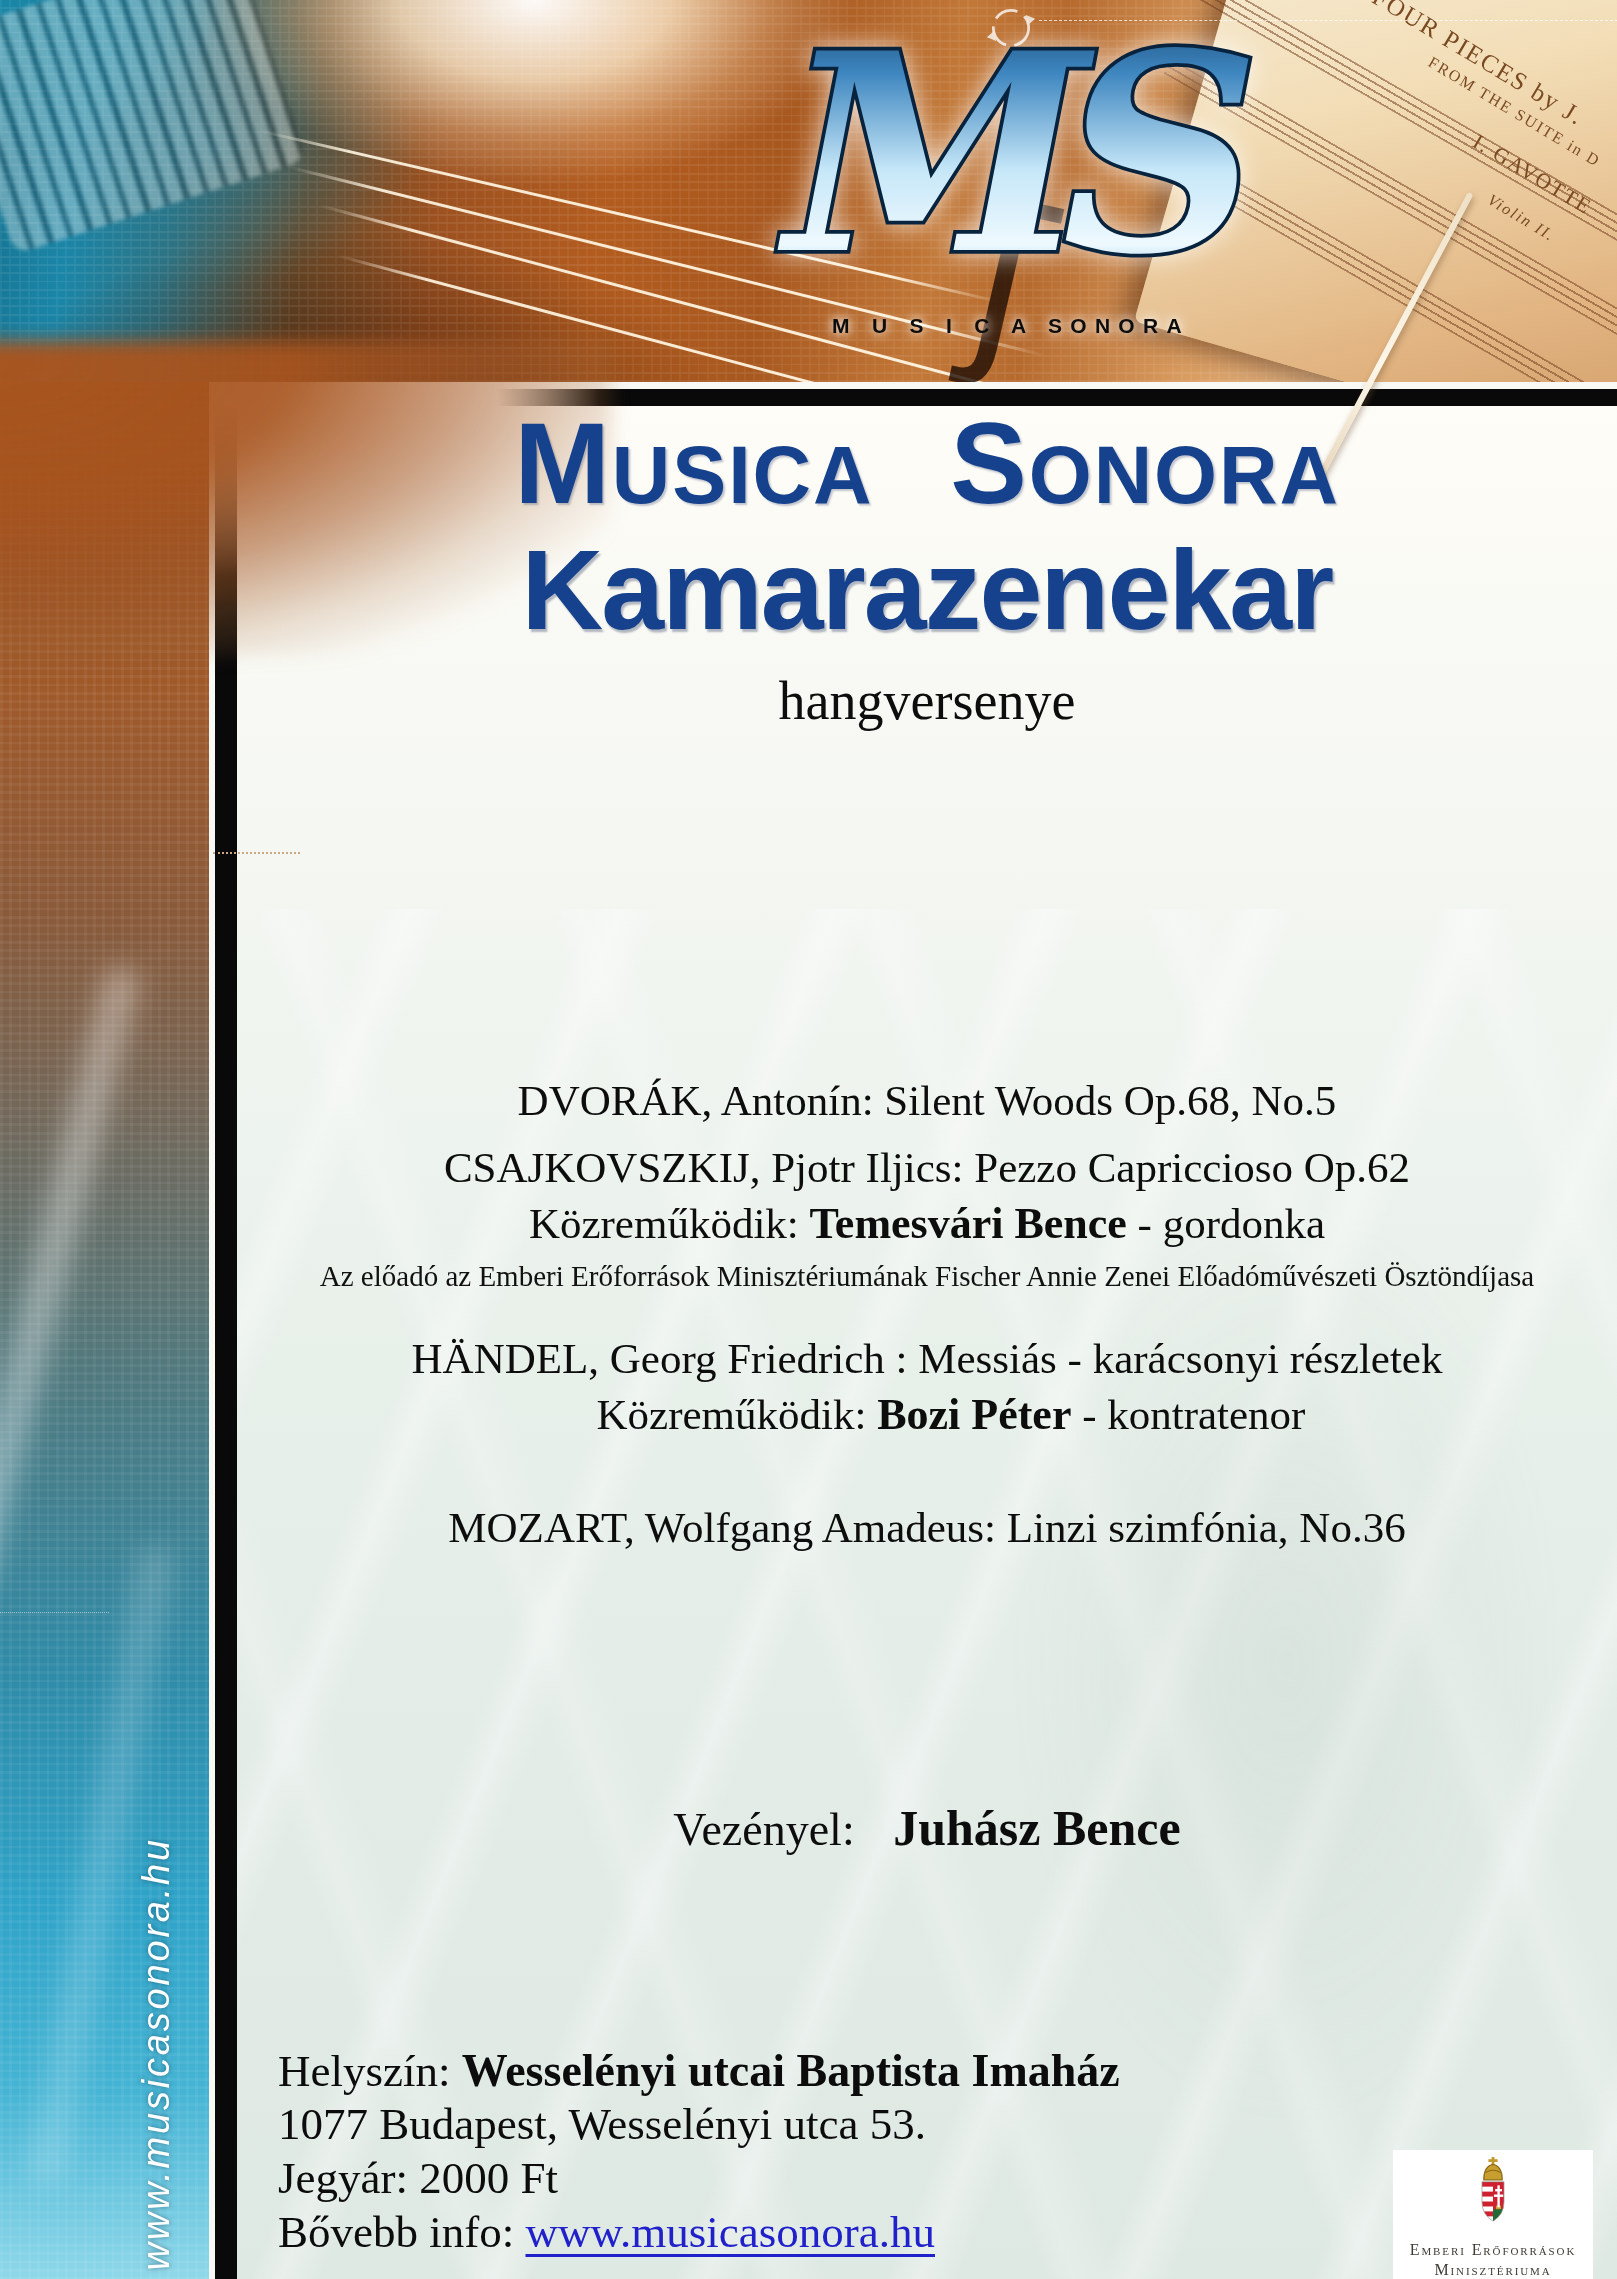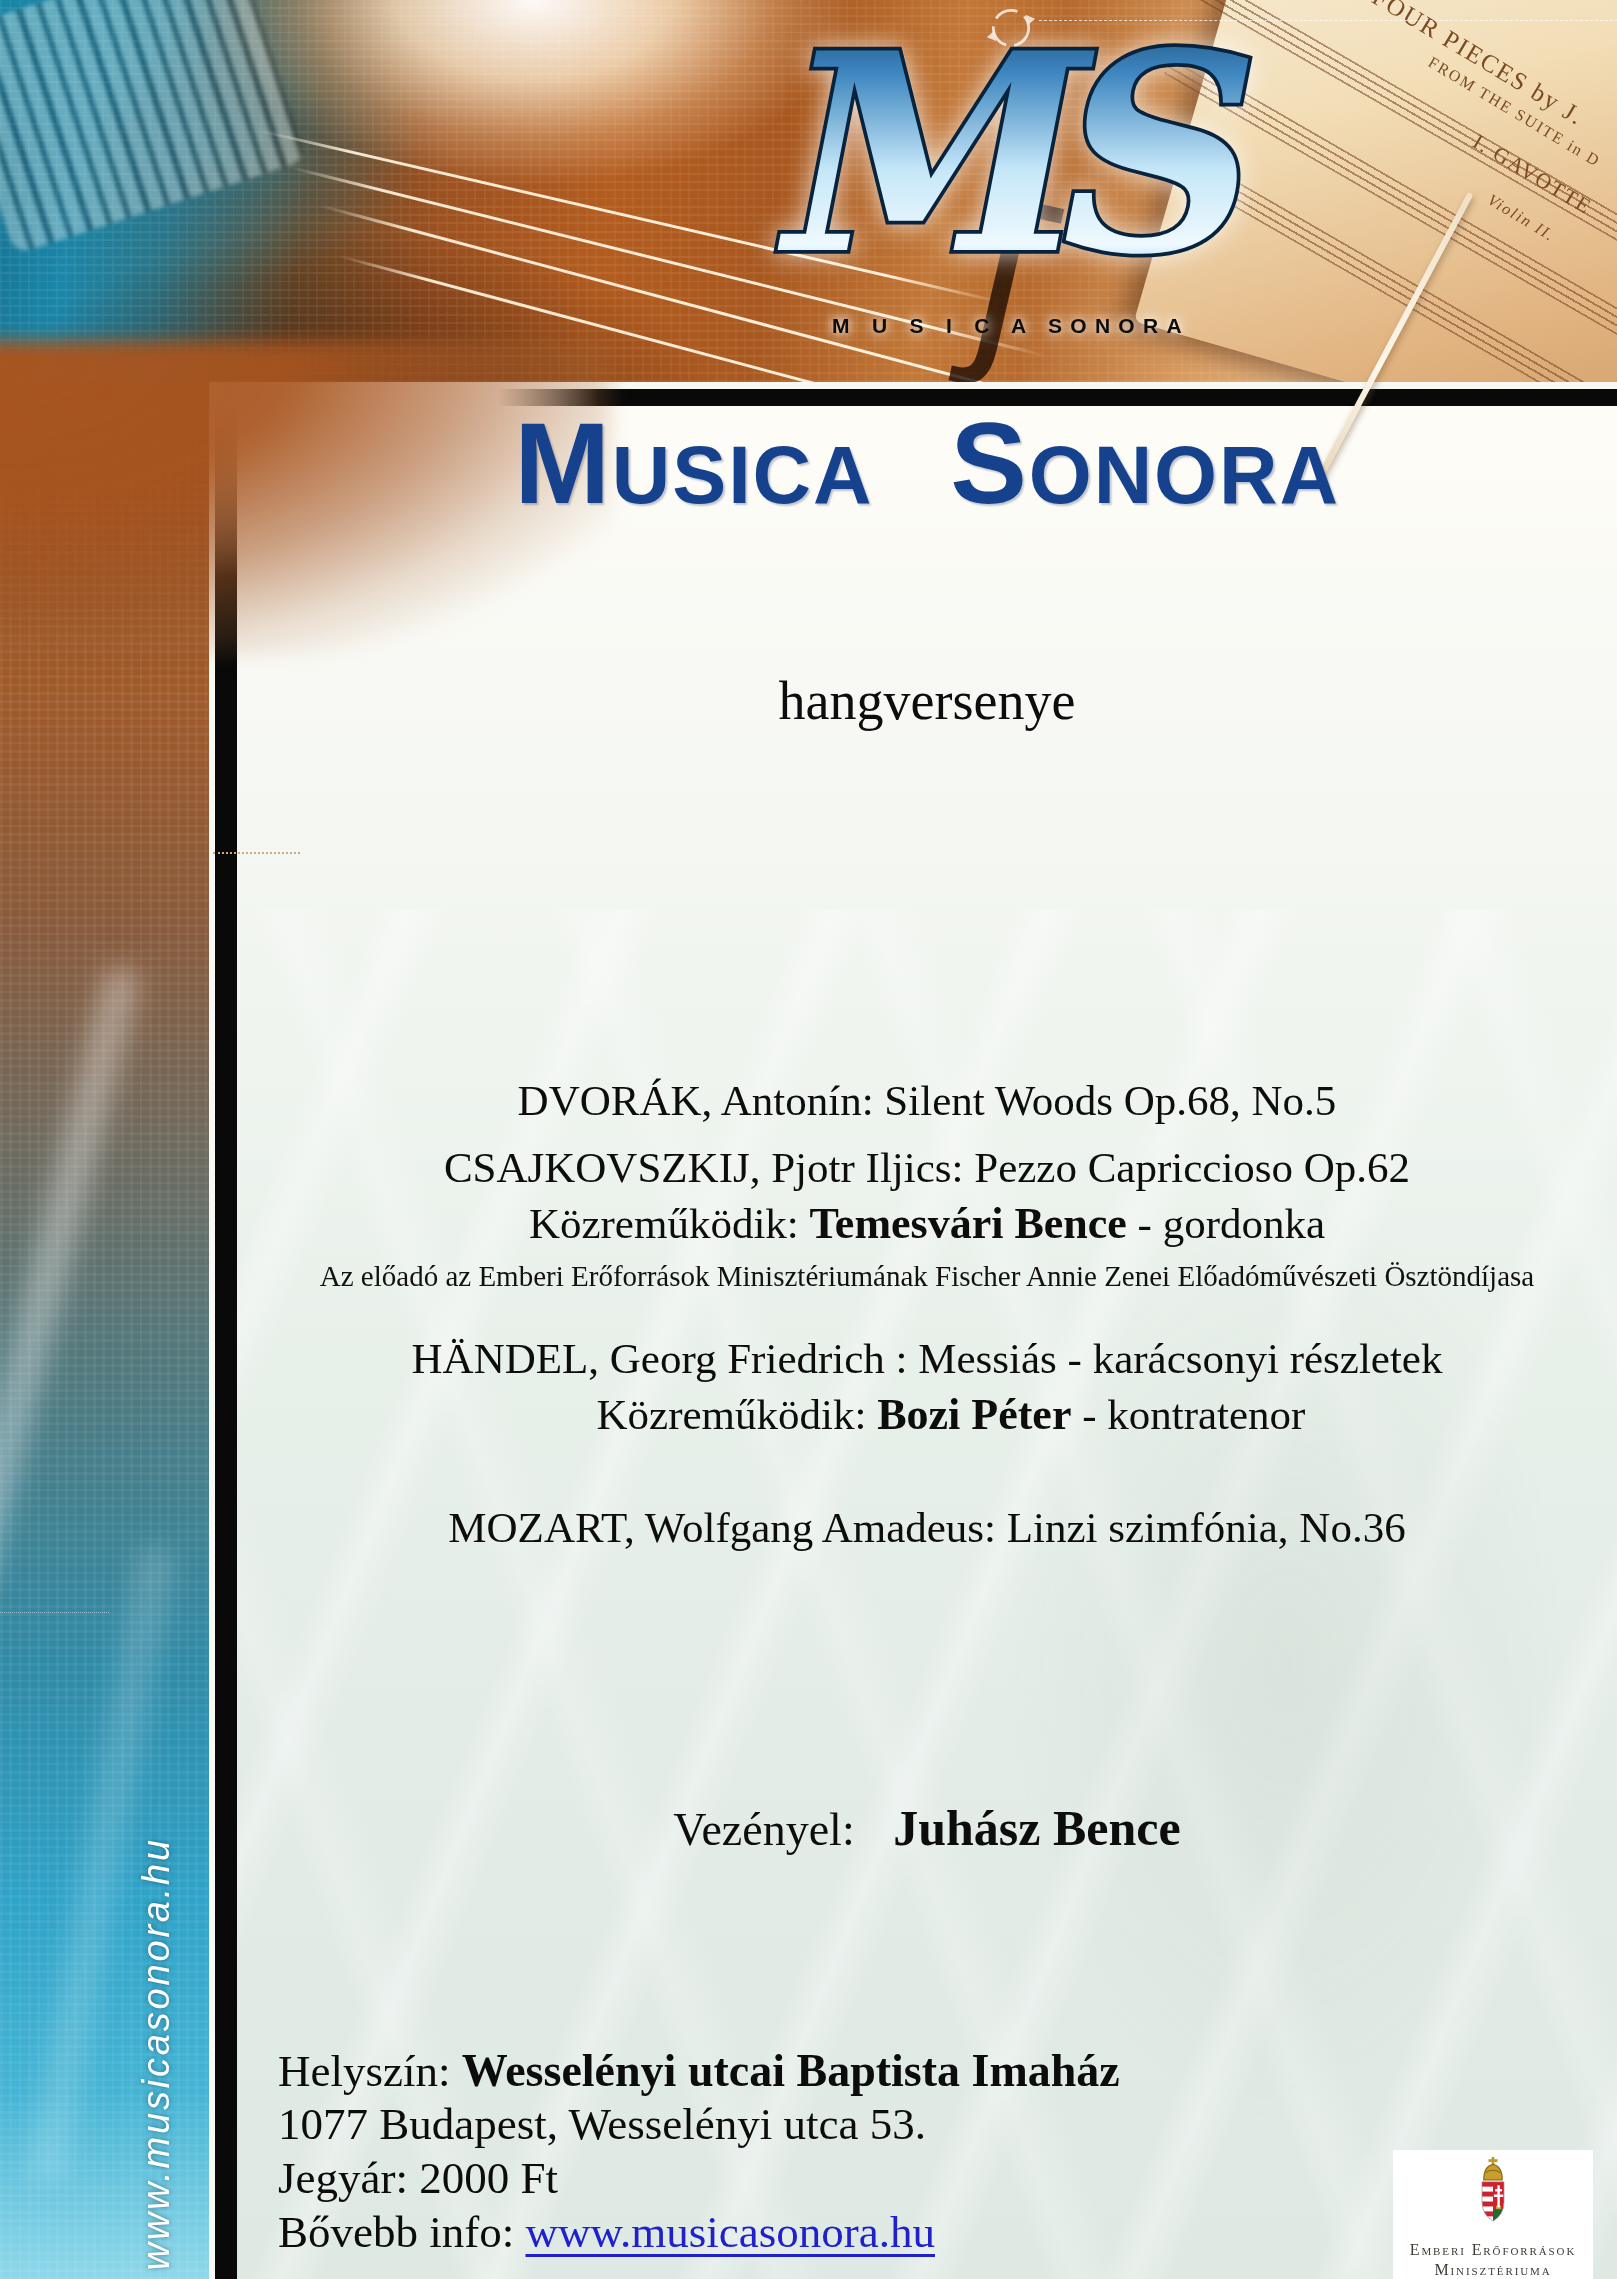--- a/index.html
+++ b/index.html
@@ -195,20 +195,21 @@
   <div class="vline-white"></div>
   <div class="vbar-black"></div>
   <div class="corner-blob"></div>
   <div class="dash-strip"></div>
   <div class="dash-date"></div>
   <div class="baton"></div>
 
   <div class="side-website">www.musicasonora.hu</div>
 
   <div class="center-block title">Musica Sonora</div>
+  <div class="center-block subtitle">Kamarazenekar</div>
   <div class="center-block tagline">hangversenye</div>
 
   <div class="center-block prog" style="top:1076px;">DVORÁK, Antonín: Silent Woods Op.68, No.5</div>
   <div class="center-block prog" style="top:1143px;">CSAJKOVSZKIJ, Pjotr Iljics: Pezzo Capriccioso Op.62</div>
   <div class="center-block prog" style="top:1198px;"><span>Közreműködik: </span><b>Temesvári Bence</b><span> - gordonka</span></div>
   <div class="center-block note" style="top:1260px;">Az előadó az Emberi Erőforrások Minisztériumának Fischer Annie Zenei Előadóművészeti Ösztöndíjasa</div>
 
   <div class="center-block prog" style="top:1334px;">HÄNDEL, Georg Friedrich : Messiás - karácsonyi részletek</div>
   <div class="center-block prog" style="top:1389px;padding-left:24px;"><span>Közreműködik: </span><b>Bozi Péter</b><span> - kontratenor</span></div>
 

